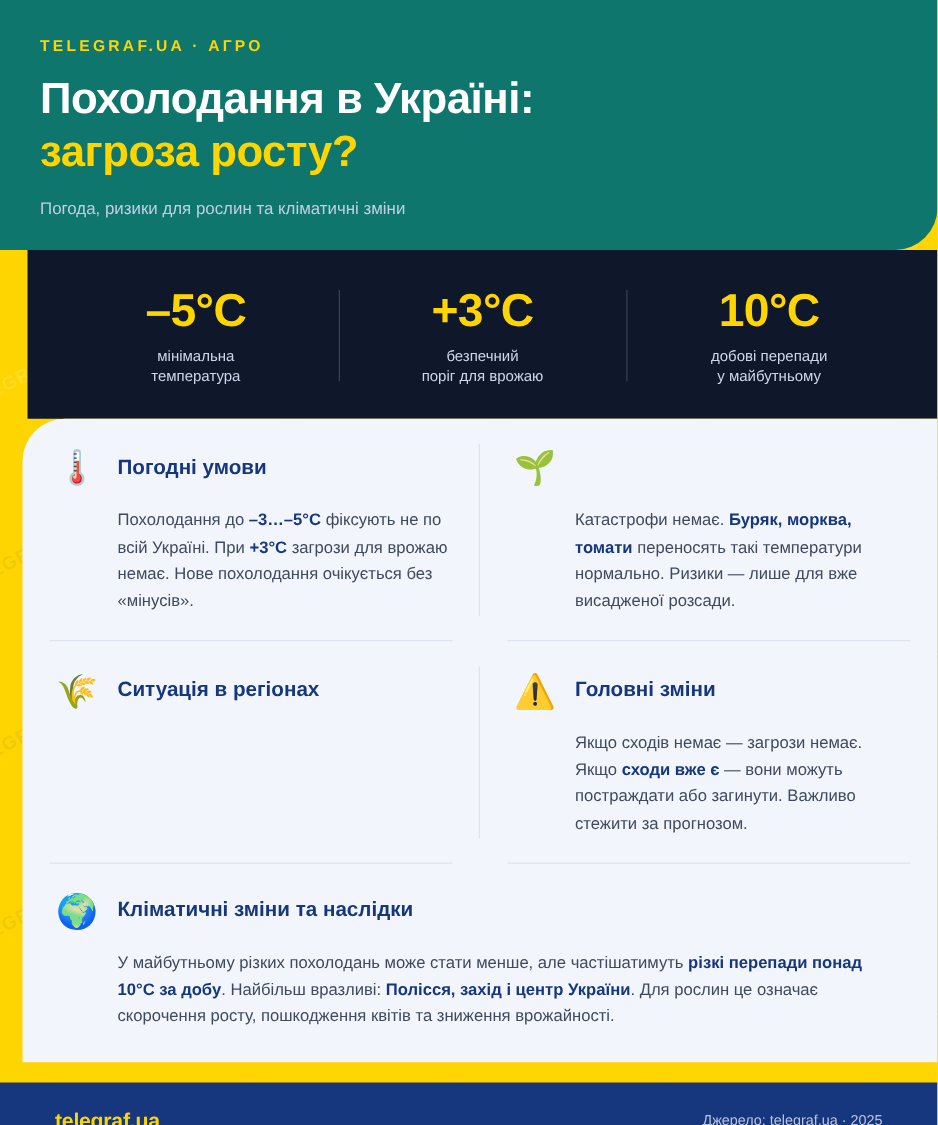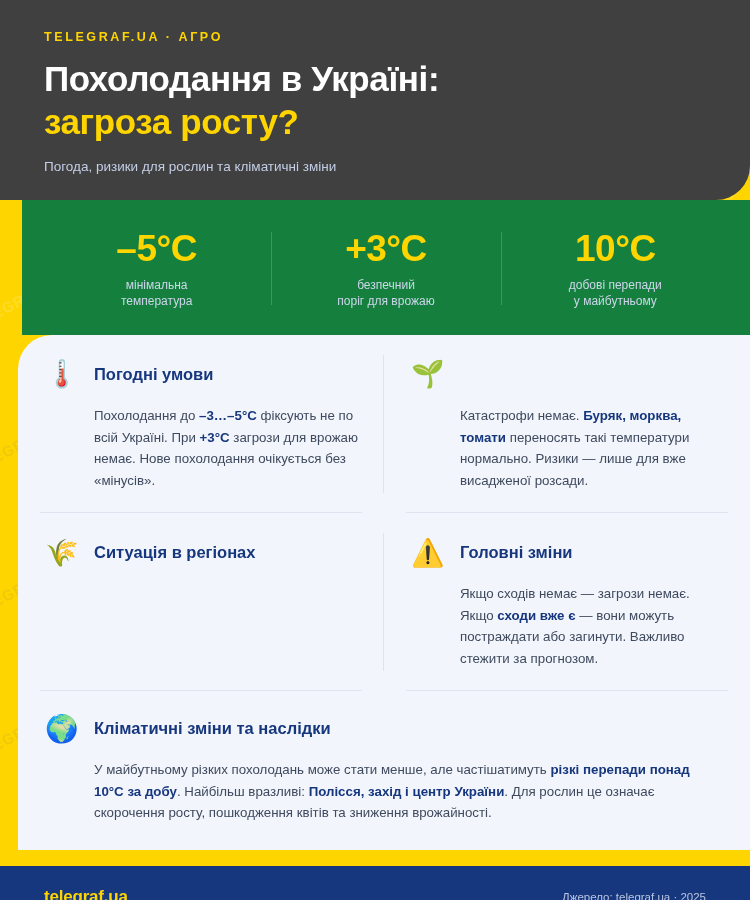--- a/index.html
+++ b/index.html
@@ -33,22 +33,22 @@
   .wm.dark { color: rgba(30,60,140,0.07); }
   .wm-dot {
     position: absolute;
     border-radius: 50%;
     background: rgba(30,60,140,0.06);
   }
 
   
   .header {
     position: relative;
-    background: #404040;
-    padding: 30px 44px 26px 44px;
+    background: #0f766e;
+    padding: 30px 44px 26px 32px;
     border-bottom-right-radius: 34px;
     z-index: 10;
   }
   .kicker {
     color: #ffd500;
     font-size: 12.5px;
     font-weight: bold;
     letter-spacing: 2.6px;
     margin-bottom: 14px;
   }
@@ -69,21 +69,21 @@
   }
   .subtitle {
     color: #c3cde6;
     font-size: 13.5px;
     margin-top: 16px;
   }
 
   
   .stats {
     position: relative;
-    background: #15803d;
+    background: #0f172a;
     display: flex;
     padding: 28px 20px 26px 20px;
     z-index: 10;
     margin-left: 22px;
   }
   .stat {
     flex: 1;
     text-align: center;
     position: relative;
   }

